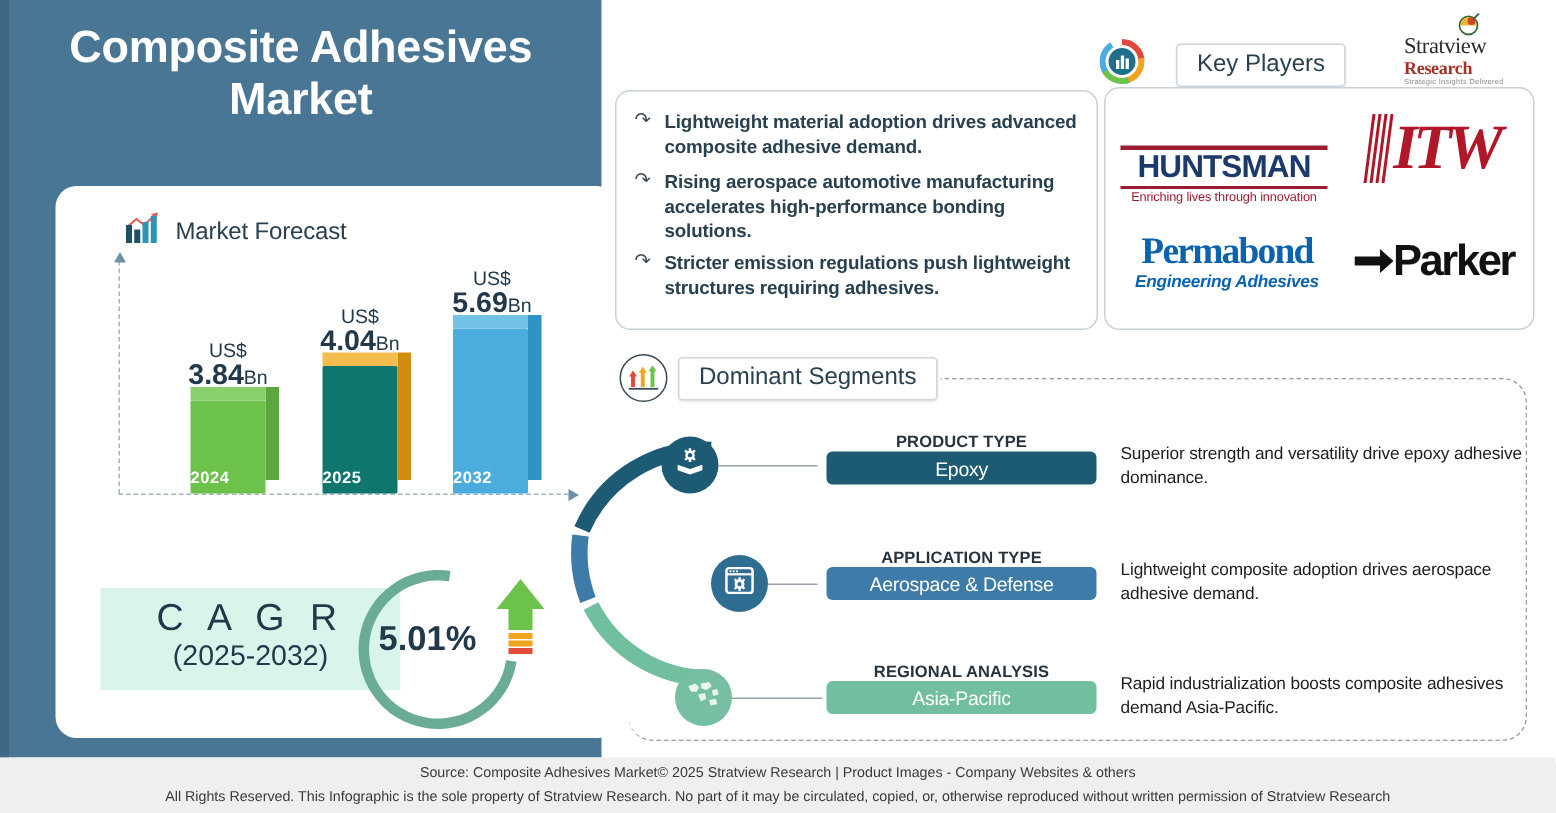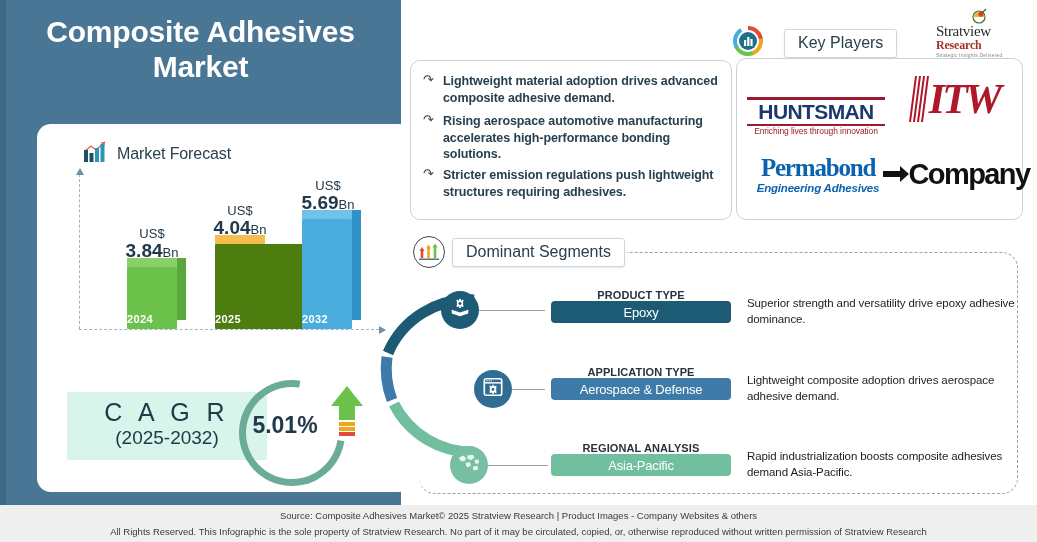--- a/index.html
+++ b/index.html
@@ -179,21 +179,21 @@
         <div class="bar" style="left:70px;height:62px;background:#6cc24a;">
           <div class="side" style="background:#5aa83c;"></div>
           <div class="top" style="background:#88d16a;"></div>
           <div class="yr">2024</div>
         </div>
         <div class="val" style="left:52px;top:55px;">
           <span class="cur">US$</span>
           <span><span class="num">3.84</span><span class="bn">Bn</span></span>
         </div>
 
-        <div class="bar" style="left:158px;height:85px;background:#4d7c0f;padding-left:39px;">
+        <div class="bar" style="left:158px;height:85px;background:#0f766e;">
           <div class="side" style="background:#d18c10;"></div>
           <div class="top" style="background:#f5bc4e;"></div>
           <div class="yr">2025</div>
         </div>
         <div class="val" style="left:140px;top:32px;">
           <span class="cur">US$</span>
           <span><span class="num">4.04</span><span class="bn">Bn</span></span>
         </div>
 
         <div class="bar" style="left:245px;height:110px;background:#4aadde;">
@@ -288,21 +288,21 @@
         <div class="pb-name">Permabond</div>
         <div class="pb-tag">Engineering Adhesives</div>
       </div>
     </div>
 
     <div class="logo-cell parker">
       <div style="display:flex;align-items:center;">
         <svg width="26" height="20" viewBox="0 0 26 20">
           <polygon points="0,7 17,7 17,2 26,10 17,18 17,13 0,13" fill="#111"></polygon>
         </svg>
-        <span class="pk-name">Company</span>
+        <span class="pk-name">Parker</span>
       </div>
     </div>
   </div>
 
   <div class="strat-logo">
     <svg width="20" height="16" viewBox="0 0 20 16" style="display:block;margin:0 auto;">
       <circle cx="10" cy="9" r="6" fill="none" stroke="#3b6b3b" stroke-width="1.2"></circle>
       <path d="M4.4 9 A5.6 5.6 0 0 1 15.6 9 Z" fill="#e8b43a"></path>
       <circle cx="12" cy="6" r="2.6" fill="#d0452e"></circle>
       <line x1="13" y1="5" x2="17" y2="1" stroke="#3b6b3b" stroke-width="1.2"></line>

